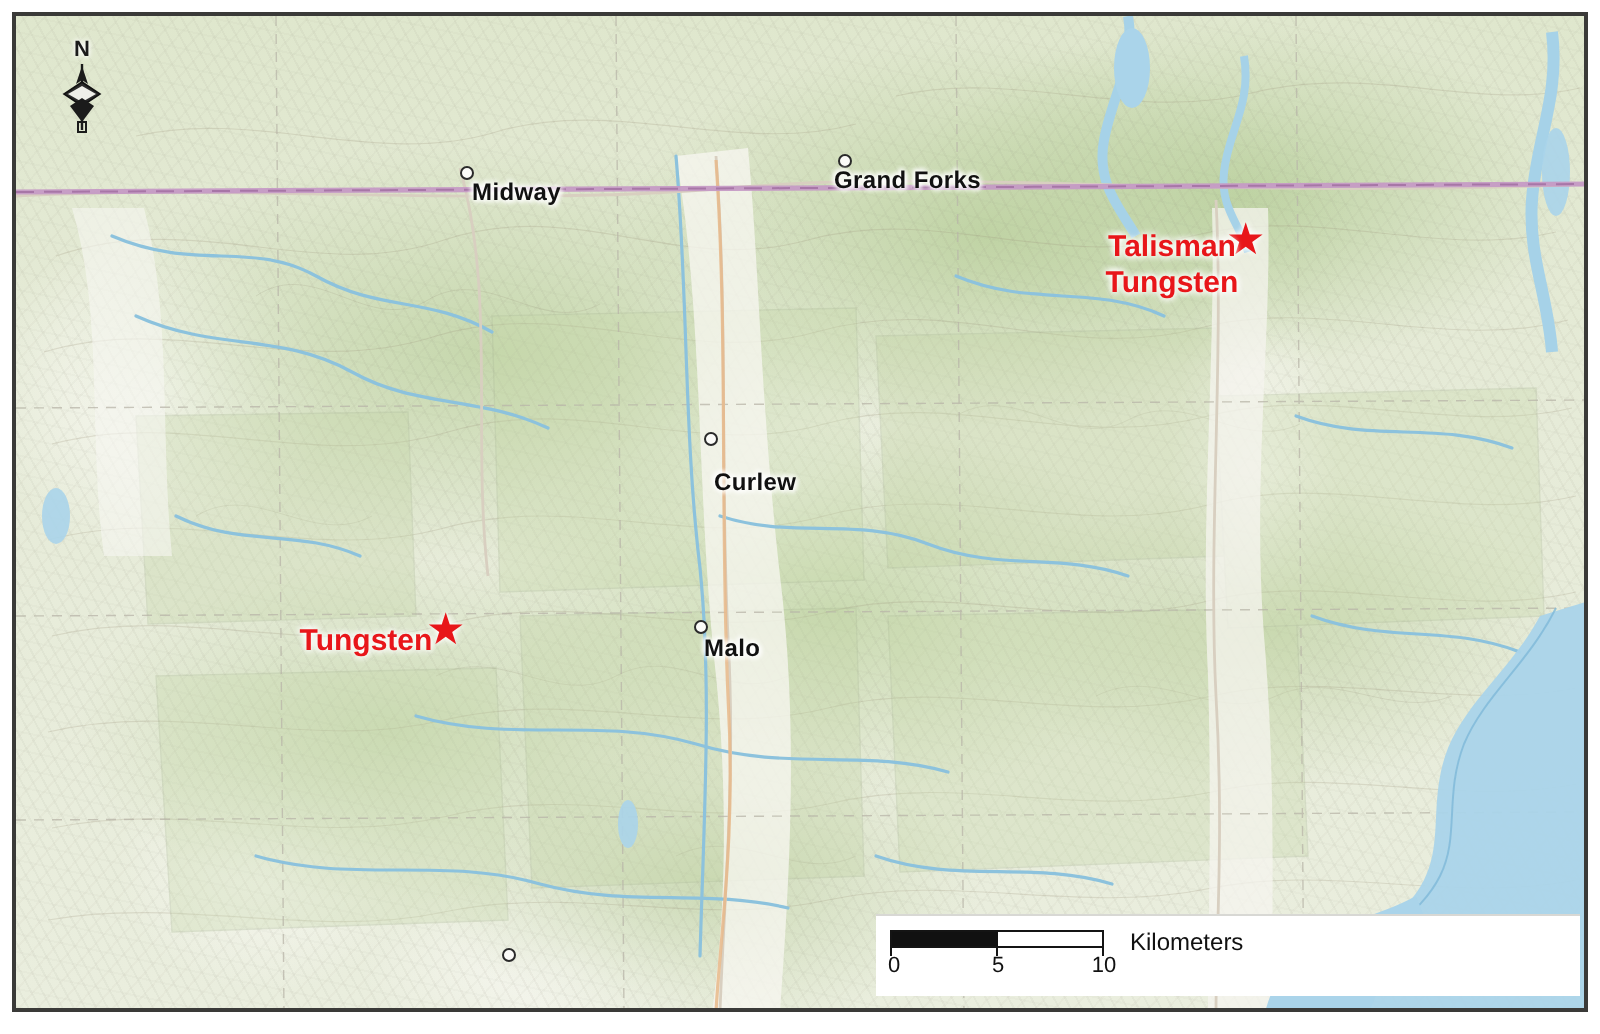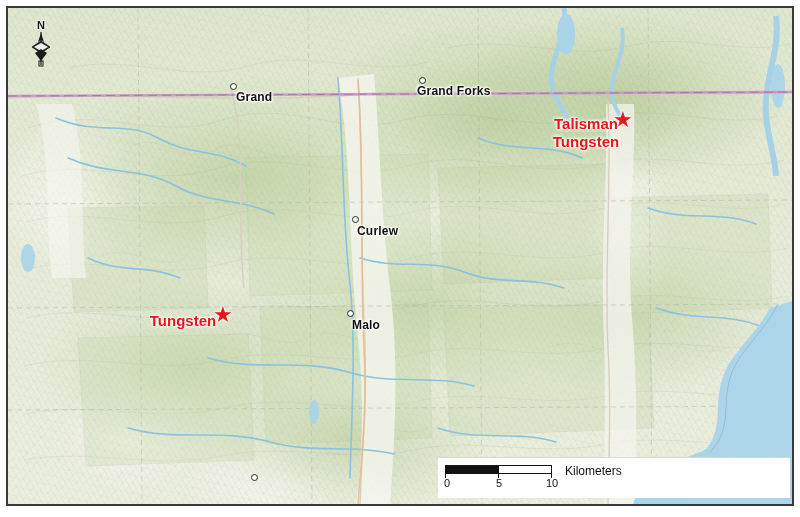--- a/index.html
+++ b/index.html
@@ -197,30 +197,30 @@
         <polygon points="15,14 18,23 15,21 12,23" fill="#1b1b1b"></polygon>
         <polygon points="15,22 24,28 15,34 6,28" fill="#2a2a2a" stroke="#111" stroke-width="0.8"></polygon>
         <polygon points="15,24 22,28 15,32 8,28" fill="#efefe9"></polygon>
         <polygon points="15,30 21,34 15,42 9,34" fill="#1b1b1b"></polygon>
         <rect x="13" y="42" width="4" height="5" fill="none" stroke="#1b1b1b" stroke-width="1"></rect>
       </svg>
     </div>
 
     <div class="dot" style="left:222px;top:75px;"></div>
     <div class="town" style="left:228px;top:79px;">
-      <span class="t">Grand</span>
+      <span class="t">Midway</span>
     </div>
 
     <div class="dot" style="left:411px;top:69px;"></div>
     <div class="town" style="left:409px;top:73px;">
       <span class="t">Grand Forks</span>
     </div>
 
     <div class="dot" style="left:344px;top:208px;"></div>
-    <div class="town" style="left:349px;top:213px;">
+    <div class="town" style="left:349px;top:224px;">
       <span class="t">Curlew</span>
     </div>
 
     <div class="dot" style="left:339px;top:302px;"></div>
     <div class="town" style="left:344px;top:307px;">
       <span class="t">Malo</span>
     </div>
 
     <div class="dot" style="left:243px;top:466px;"></div>
 

